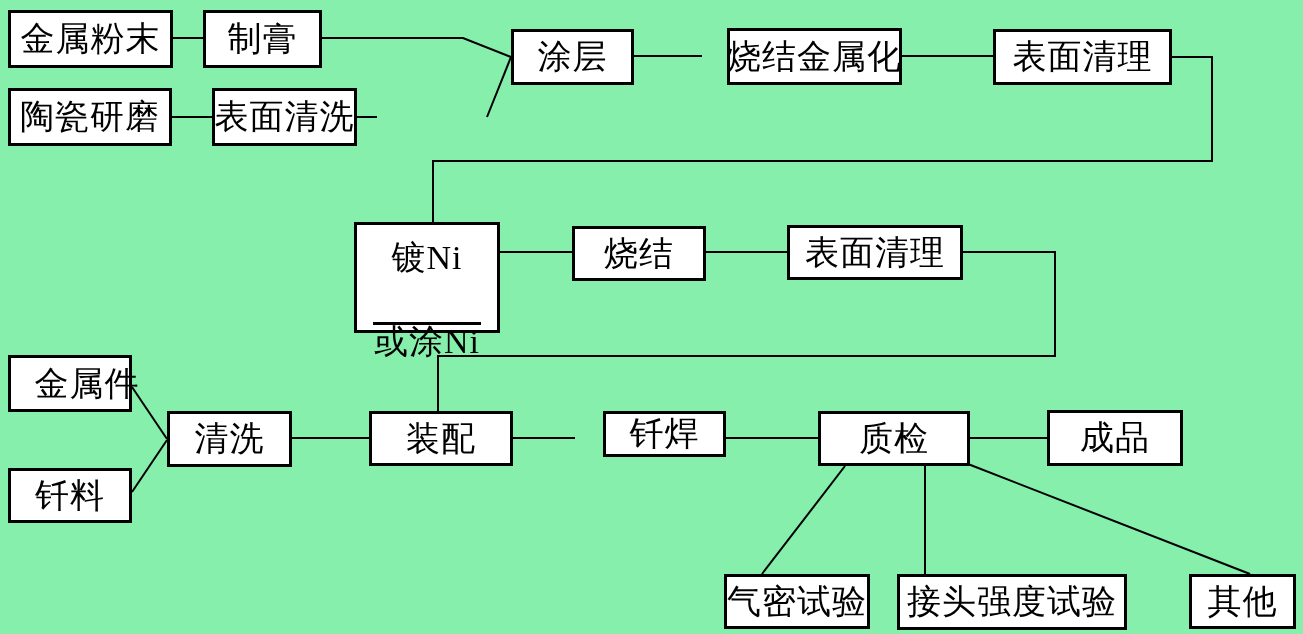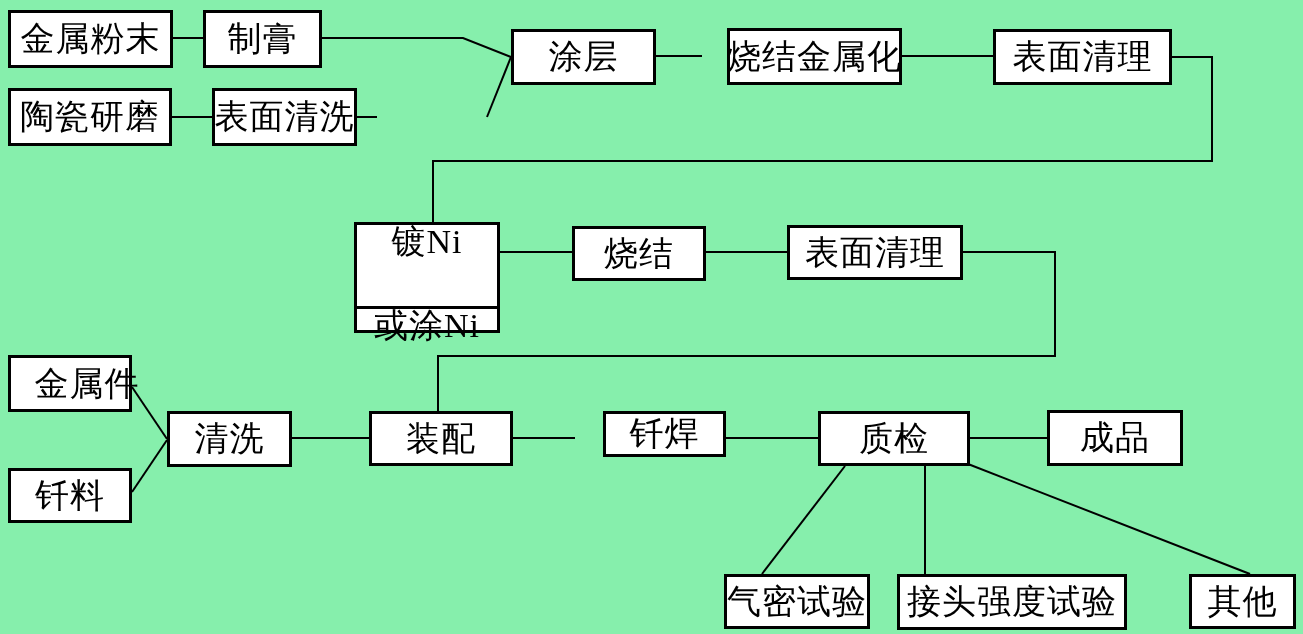--- a/index.html
+++ b/index.html
@@ -38,21 +38,21 @@
     justify-content: center;
     font-size: 34px;
     letter-spacing: 1px;
     white-space: nowrap;
     line-height: 1;
   }
   .node.split {
     flex-direction: column;
     align-items: stretch;
     justify-content: stretch;
-    padding: 0;
+    padding: 16px;
     gap: 47px;
   }
   .node.split .cell {
     flex: 1;
     display: flex;
     align-items: center;
     justify-content: center;
   }
   .node.split .cell + .cell {
     border-top: 3px solid #000000;
@@ -93,21 +93,21 @@
     <span>制膏</span>
   </div>
 
   <div class="node" style="left:8px; top:88px; width:164px; height:58px;">
     <span>陶瓷研磨</span>
   </div>
   <div class="node" style="left:212px; top:88px; width:145px; height:58px;">
     <span>表面清洗</span>
   </div>
 
-  <div class="node" style="left:511px; top:29px; width:145px; height:56px;">
+  <div class="node" style="left:511px; top:29px; width:123px; height:56px;">
     <span>涂层</span>
   </div>
   <div class="node" style="left:702px; top:28px; width:175px; height:57px;margin-left:25px;">
     <span>烧结金属化</span>
   </div>
   <div class="node" style="left:993px; top:29px; width:179px; height:56px;">
     <span>表面清理</span>
   </div>
 
   <div class="node split" style="left:354px; top:222px; width:146px; height:111px;">

